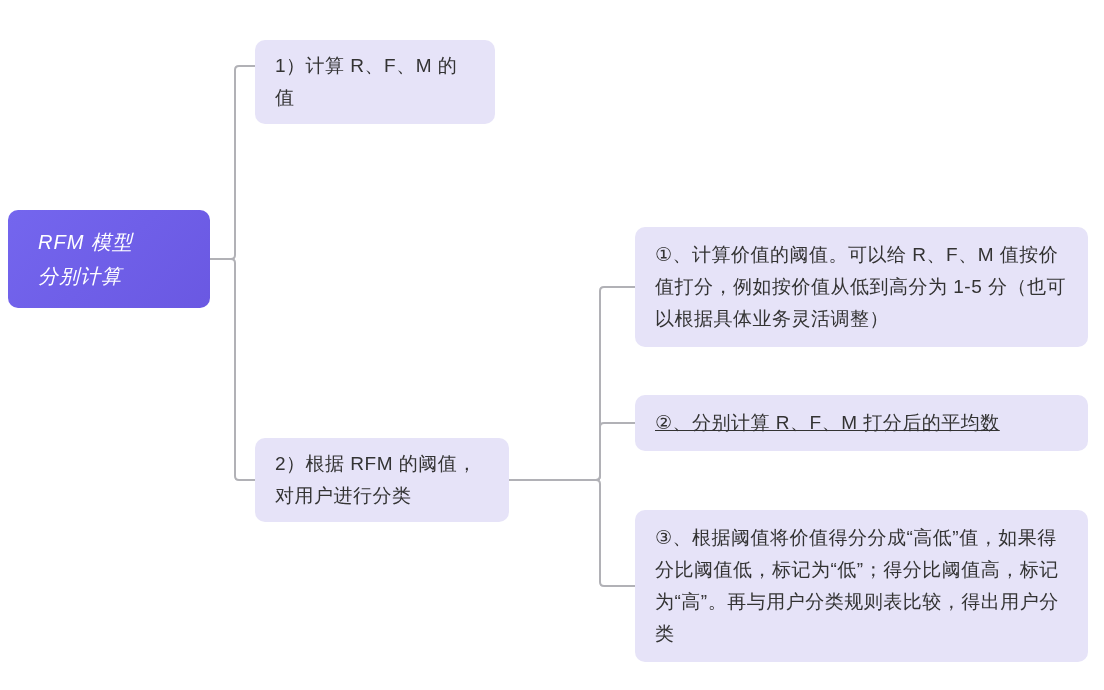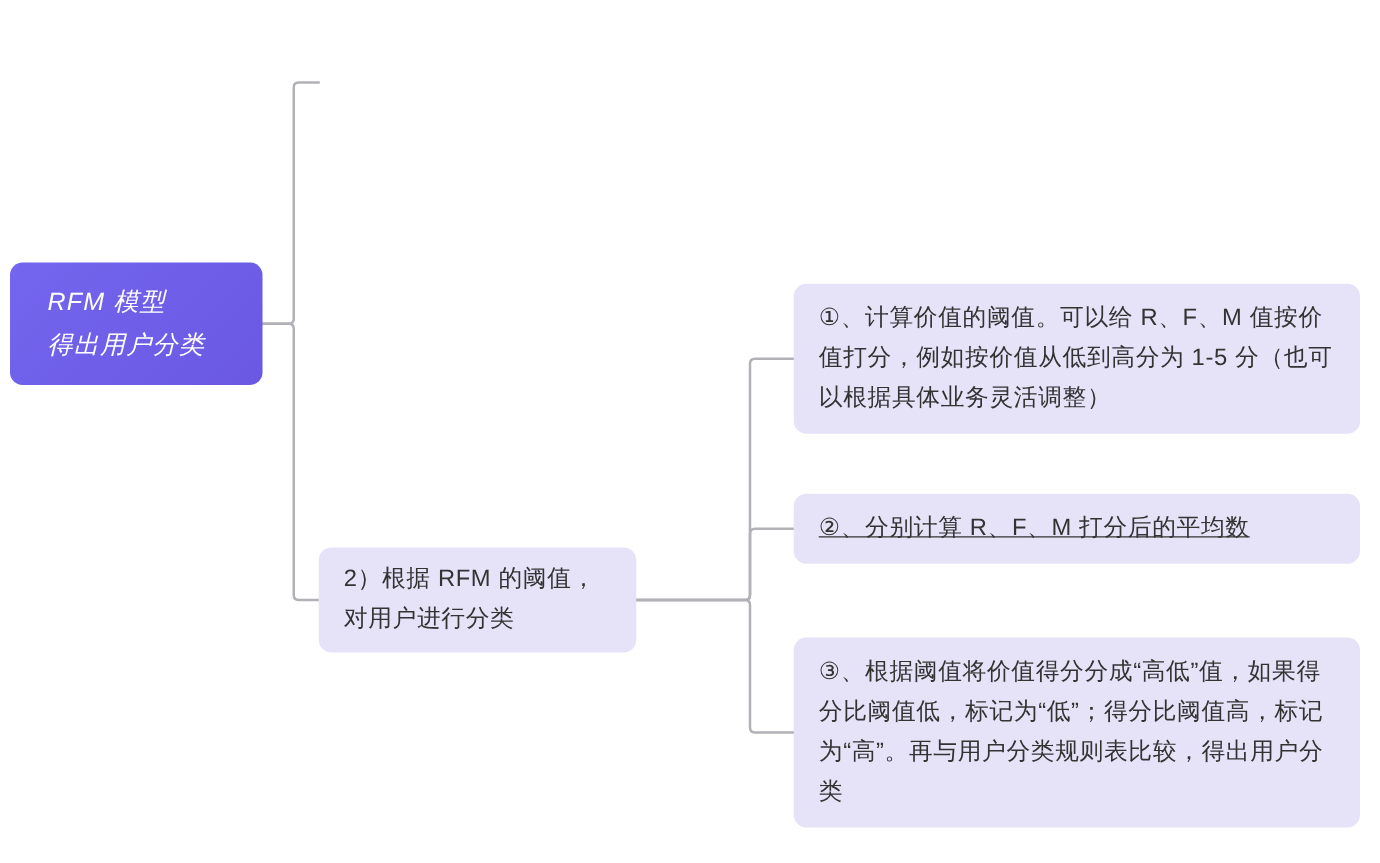--- a/index.html
+++ b/index.html
@@ -103,24 +103,27 @@
     <path d="M210 259 H231 Q235 259 235 255 V70 Q235 66 239 66 H255"></path>
     <path d="M210 259 H231 Q235 259 235 263 V476 Q235 480 239 480 H255"></path>
     <path d="M509 480 H596 Q600 480 600 476 V291 Q600 287 604 287 H635"></path>
     <path d="M509 480 H596 Q600 480 600 476 V427 Q600 423 604 423 H635"></path>
     <path d="M509 480 H596 Q600 480 600 484 V582 Q600 586 604 586 H635"></path>
   </svg>
 
   <div class="node node-root">
     <div class="label">
       <span class="root-line">RFM 模型</span>
-      <span class="root-line">得出用户分类</span>
+      <span class="root-line">分别计算</span>
     </div>
   </div>
 
+  <div class="node node-branch-1">
+    <div class="label">1）计算 R、F、M 的值</div>
+  </div>
 
   <div class="node node-branch-2">
     <div class="label">2）根据 RFM 的阈值，对用户进行分类</div>
   </div>
 
   <div class="node node-child-1">
     <div class="label">①、计算价值的阈值。可以给 R、F、M 值按价值打分，例如按价值从低到高分为 1-5 分（也可以根据具体业务灵活调整）</div>
   </div>
 
   <div class="node node-child-2">

